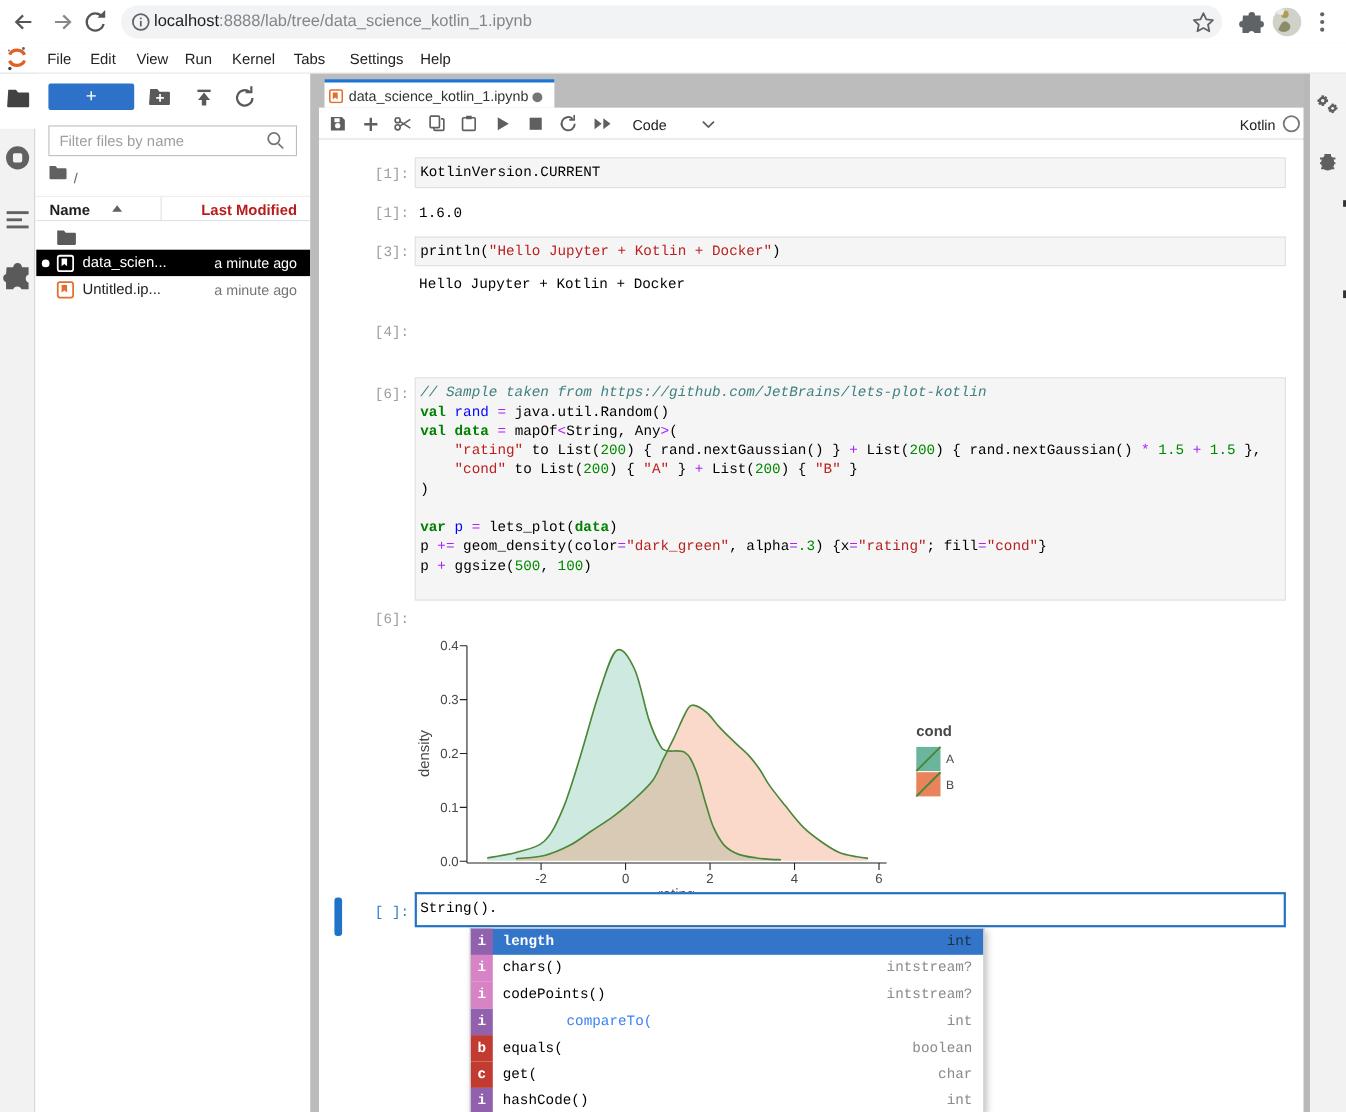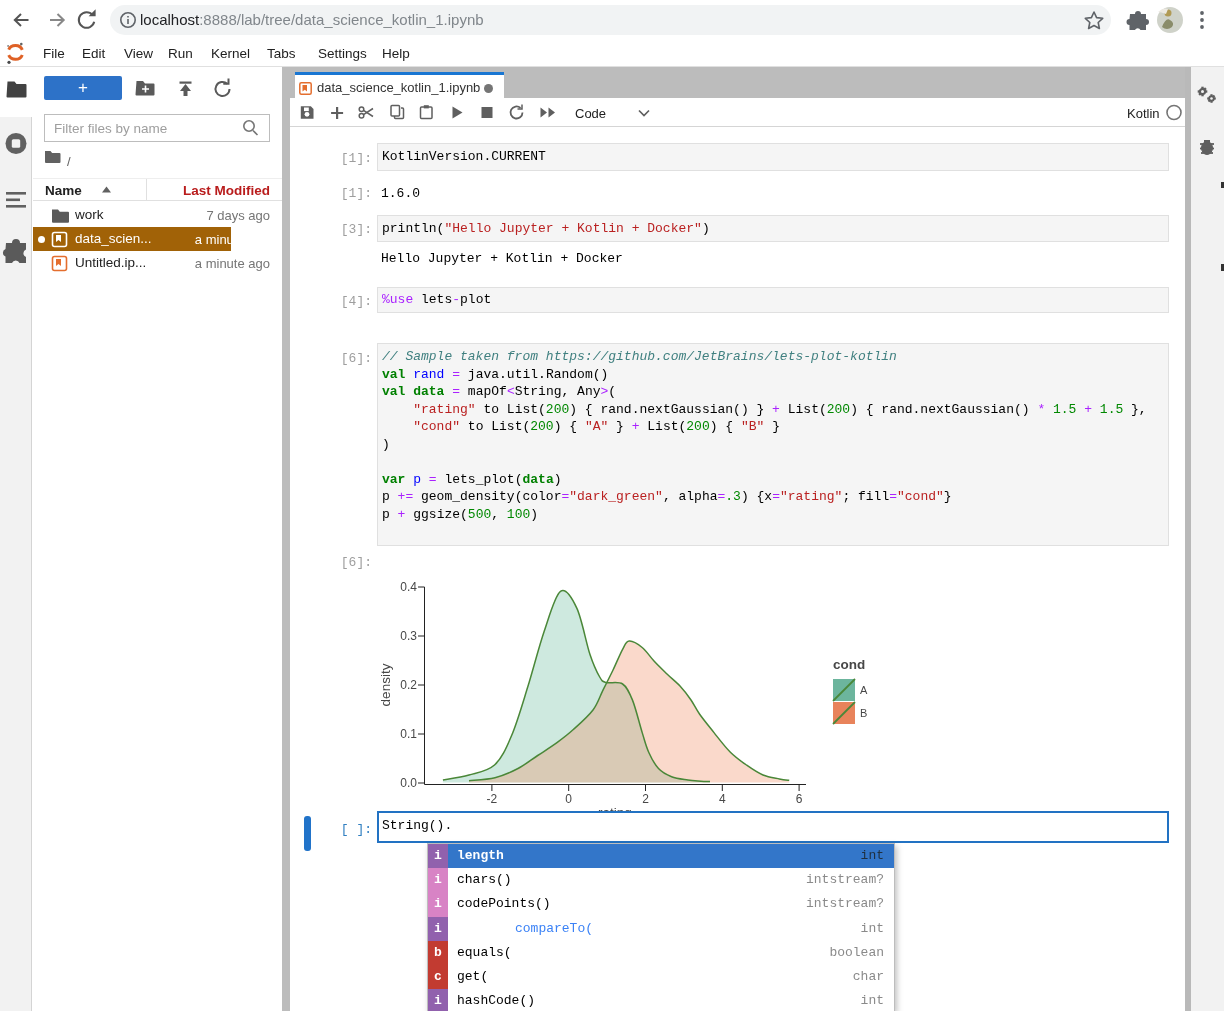--- a/index.html
+++ b/index.html
@@ -104,25 +104,21 @@
   <div class="abs" style="left:11px;top:9px;width:78px;height:24px;background:#2d72c8;border-radius:2px;"></div>
   <div class="abs" style="left:11px;top:9px;width:78px;height:24px;color:#fff;font-size:17px;text-align:center;line-height:23px;">+</div>
   <div class="abs" style="left:11px;top:47px;width:226px;height:28px;border:1px solid #bdbdbd;box-sizing:border-box;"></div>
   <div class="abs" style="left:21px;top:54px;font-size:13.5px;color:#9e9e9e;">Filter files by name</div>
   <div class="abs" style="left:34px;top:87px;font-size:13px;color:#616161;">/</div>
   <div class="abs" style="left:0px;top:111px;width:249px;height:23px;border-bottom:1px solid #e0e0e0;border-top:1px solid #eee;box-sizing:border-box;">
     <span class="abs" style="left:12px;top:4px;font-size:13.5px;font-weight:600;color:#212121;">Name</span>
     <span class="abs" style="left:115px;top:4px;width:122px;text-align:right;font-size:13.5px;font-weight:600;color:#b91c1c;white-space:nowrap;">Last Modified</span>
     <span class="abs" style="left:113px;top:0;width:1px;height:22px;background:#e0e0e0;"></span>
   </div>
-  <div class="abs" style="left:0;top:136px;width:249px;height:24px;">
-    <span class="abs" style="left:42px;top:4px;font-size:13.5px;color:#212121;">work</span>
-    <span class="abs" style="left:140px;top:5px;width:97px;text-align:right;font-size:13px;color:#757575;">7 days ago</span>
-  </div>
-  <div class="abs" style="left:0;top:160px;width:198px;height:24px;background:#a16207;">
+  <div class="abs" style="left:0;top:160px;width:249px;height:24px;background:#000000;">
     <span class="abs" style="left:42px;top:4px;font-size:13.5px;color:#fff;">data_scien...</span>
     <span class="abs" style="left:140px;top:5px;width:97px;text-align:right;font-size:13px;color:#fff;">a minute ago</span>
     <span class="abs" style="left:5px;top:9px;width:7px;height:7px;border-radius:50%;background:#fff;"></span>
   </div>
   <div class="abs" style="left:0;top:184px;width:249px;height:25px;">
     <span class="abs" style="left:42px;top:4px;font-size:13.5px;color:#212121;">Untitled.ip...</span>
     <span class="abs" style="left:140px;top:5px;width:97px;text-align:right;font-size:13px;color:#757575;">a minute ago</span>
   </div>
   <div class="abs" id="fp-icons" style="left:0;top:0;width:249px;height:220px;">
   <svg width="249" height="220" viewBox="0 0 249 220" xmlns="http://www.w3.org/2000/svg">
@@ -234,23 +230,20 @@
   <div class="prompt" style="top:59px;">[1]:</div>
   <div class="mono abs" style="left:91px;top:59px;color:#000000;">1.6.0</div>
 
   <div class="prompt" style="top:95px;">[3]:</div>
   <div class="cellbox" style="top:88px;height:27px;">
       <div class="mono" style="position:absolute;left:4px;top:5px;">println(<span class="st">"Hello Jupyter + Kotlin + Docker"</span>)</div>
     </div>
   <div class="mono abs" style="left:91px;top:124px;color:#000;">Hello Jupyter + Kotlin + Docker</div>
 
   <div class="prompt" style="top:167px;">[4]:</div>
-  <div class="cellbox" style="top:160px;height:26px;">
-      <div class="mono" style="position:absolute;left:4px;top:4px;"><span class="op">%use</span> lets<span class="op">-</span>plot</div>
-    </div>
 
   <div class="prompt" style="top:224px;">[6]:</div>
   <div class="cellbox" style="top:216px;height:203px;">
       <div class="mono" style="position:absolute;left:4px;top:4px;line-height:17.5px;"><span class="cm">// Sample taken from https://github.com/JetBrains/lets-plot-kotlin</span>
 <span class="kw">val</span> <span class="df">rand</span> <span class="op">=</span> java.util.Random()
 <span class="kw">val</span> <span class="kw">data</span> <span class="op">=</span> mapOf<span class="op">&lt;</span>String, Any<span class="op">&gt;</span>(
     <span class="st">"rating"</span> to List(<span class="nm">200</span>) { rand.nextGaussian() } <span class="op">+</span> List(<span class="nm">200</span>) { rand.nextGaussian() <span class="op">*</span> <span class="nm">1.5</span> <span class="op">+</span> <span class="nm">1.5</span> },
     <span class="st">"cond"</span> to List(<span class="nm">200</span>) { <span class="st">"A"</span> } <span class="op">+</span> List(<span class="nm">200</span>) { <span class="st">"B"</span> }
 )
 

